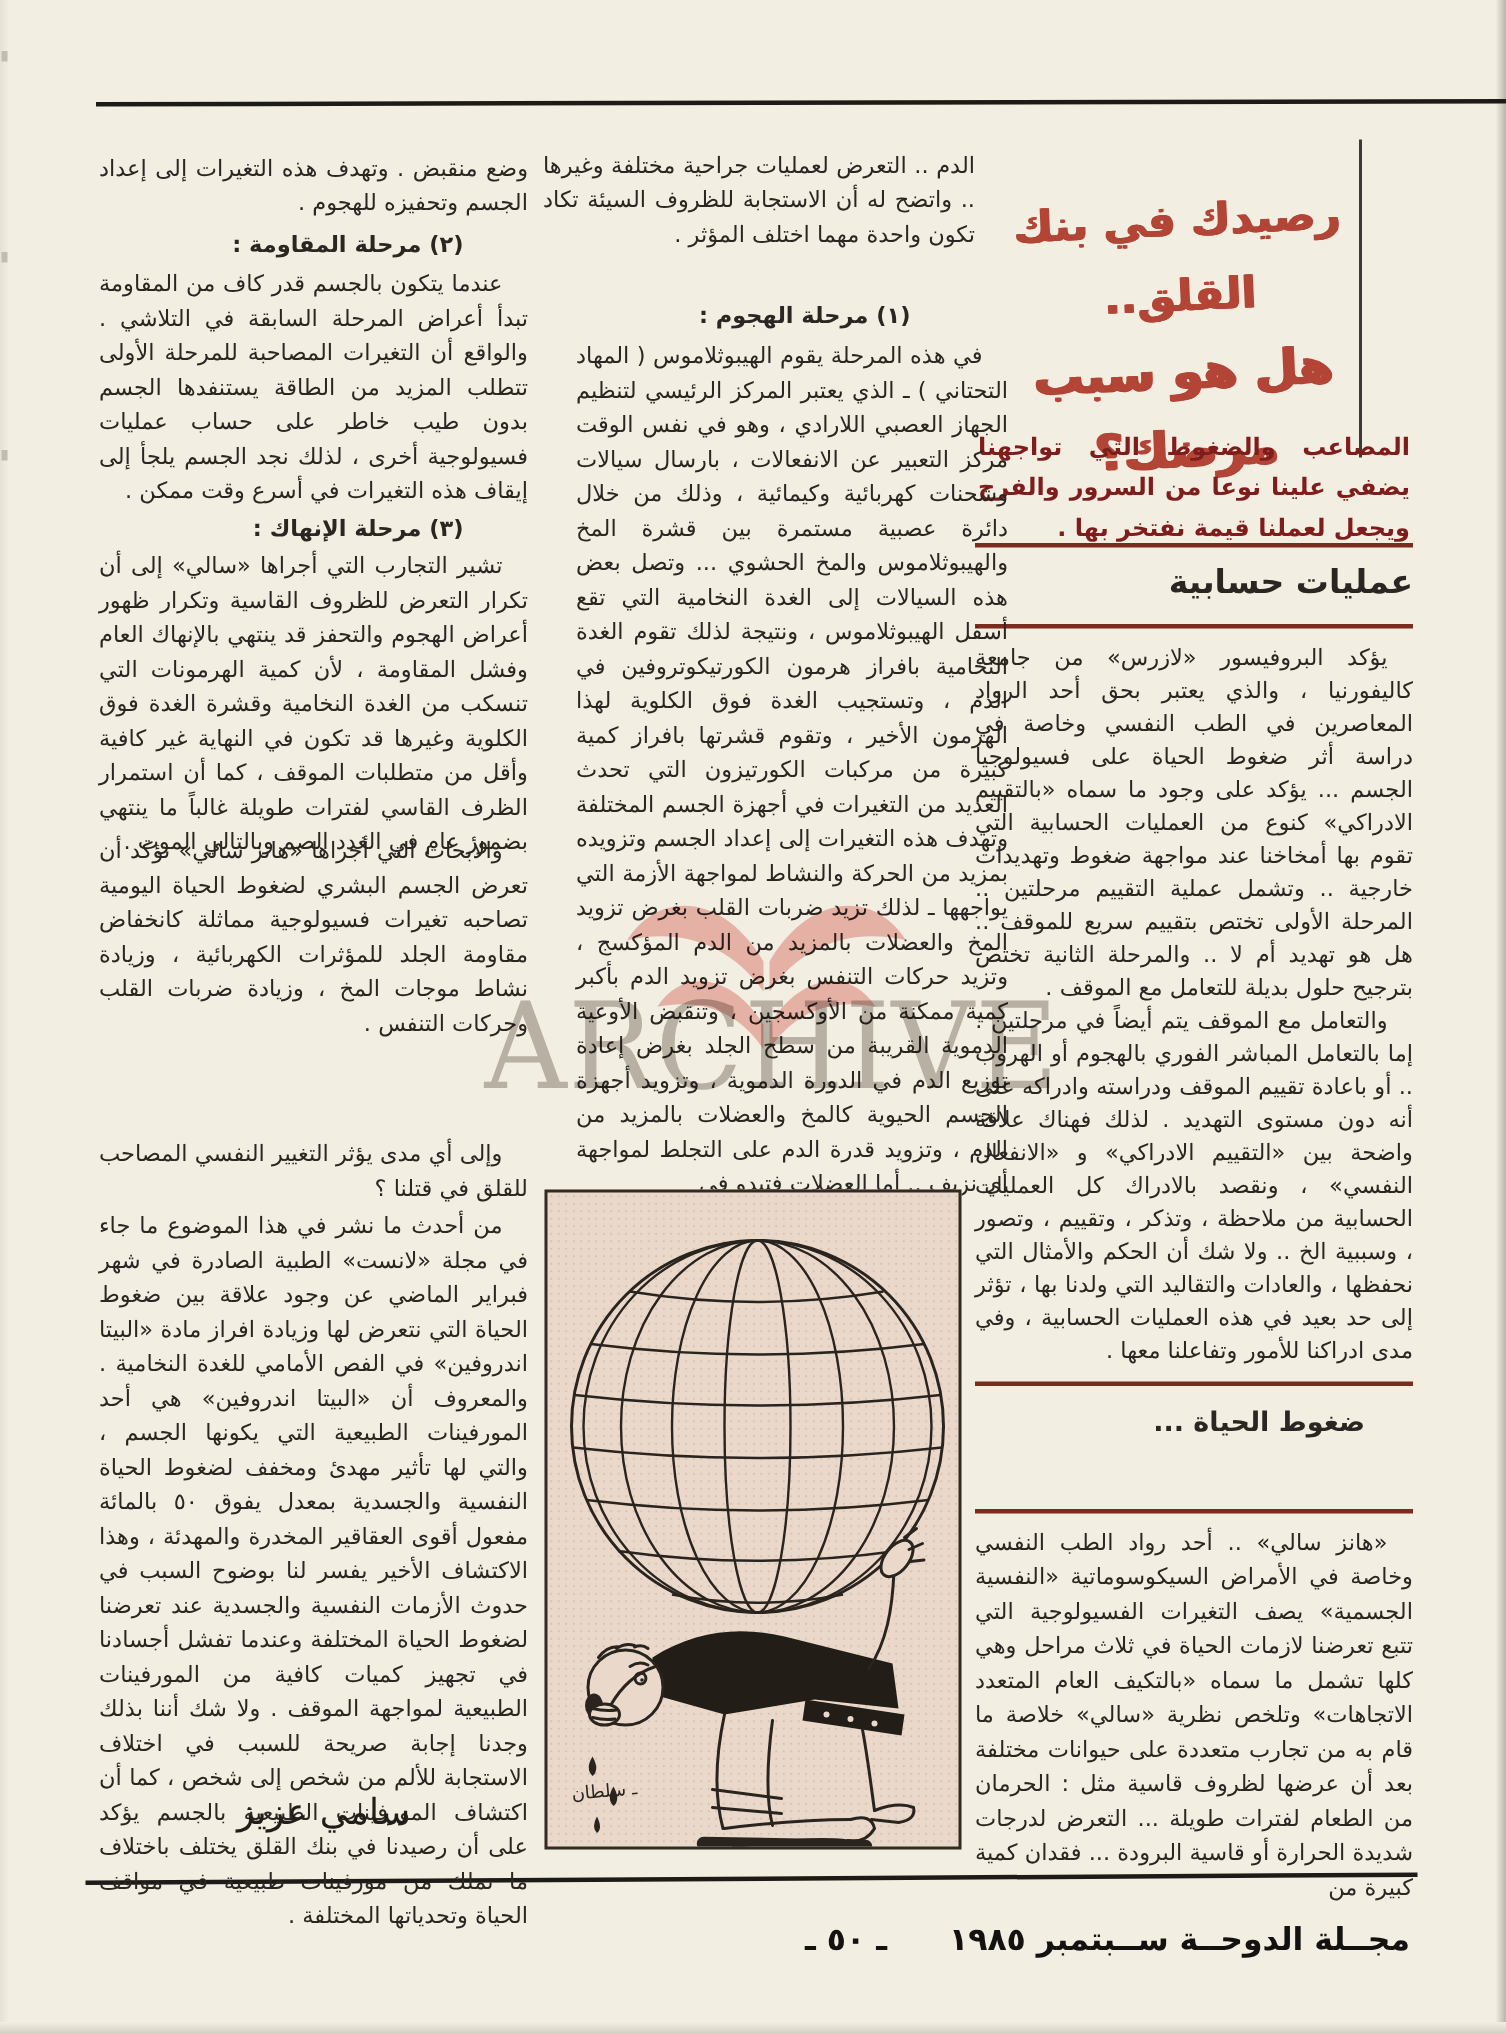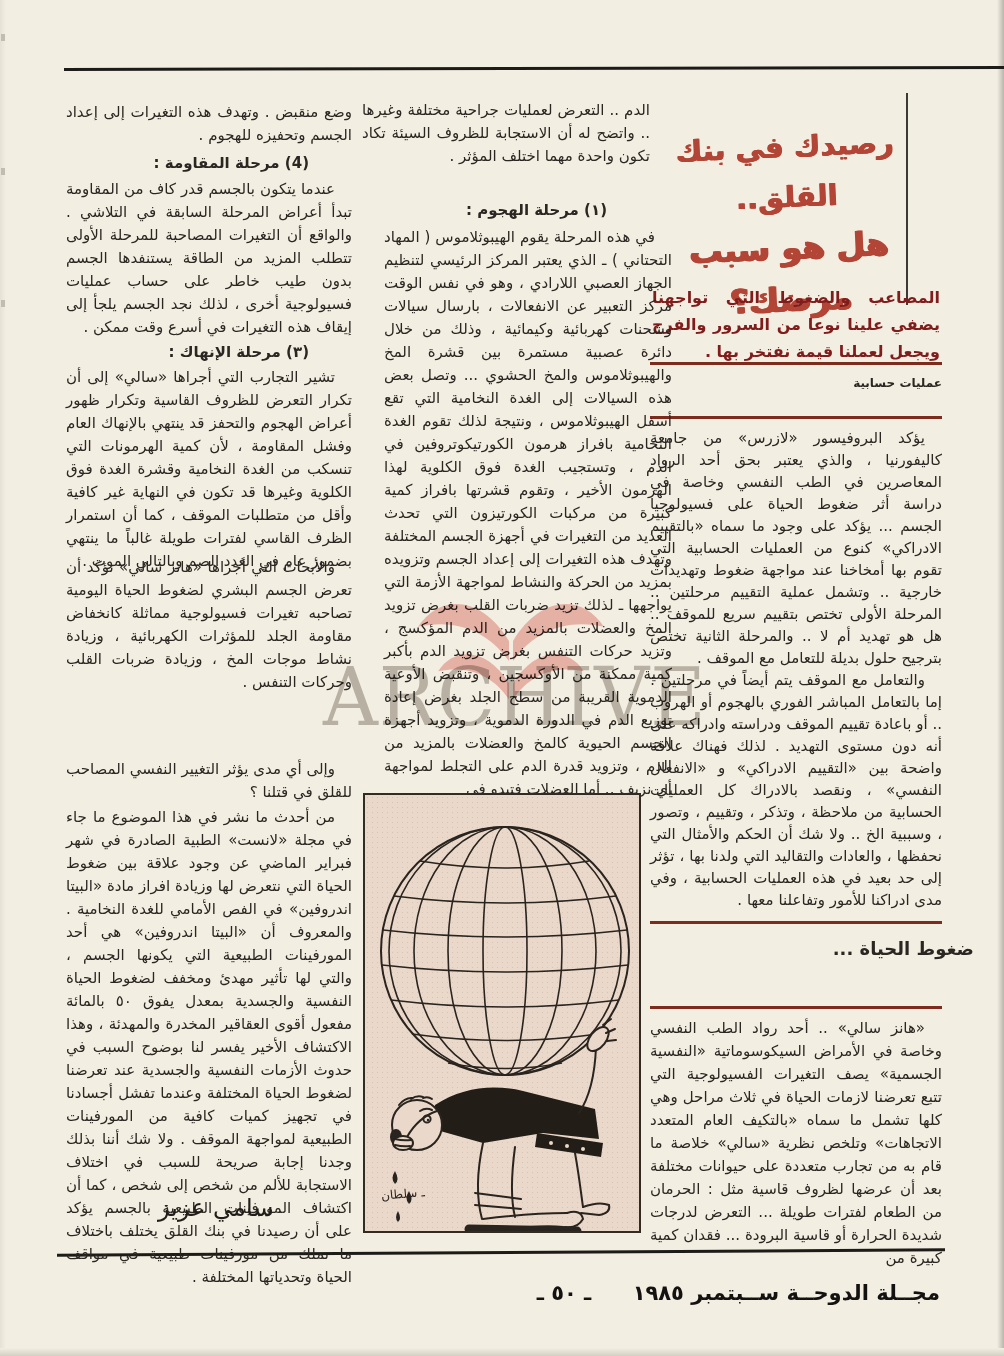--- a/index.html
+++ b/index.html
@@ -39,21 +39,21 @@
   
   .seg{
     position:absolute;direction:rtl;color:#2b2622;
     font-size:15px;line-height:23px;text-align:justify;
   }
   .seg p{margin:0;text-indent:17px;}
   .seg p.noindent{text-indent:0;}
   .subhead{font-weight:600;text-indent:0;padding-right:26px;}
   .sechead{
     position:absolute;direction:rtl;color:#2b2622;
-    font-size:12px;font-weight:600;padding-right:14px;
+    font-size:22px;font-weight:600;padding-right:14px;
   }
   .sechead2{
     position:absolute;direction:rtl;color:#2b2622;
     font-size:18px;font-weight:600;padding-right:10px;line-height:35px;
   }
   .author{
     position:absolute;direction:rtl;color:#211d19;
     font-size:24px;font-weight:normal;text-align:left;
   }
   .intro{
@@ -126,21 +126,21 @@
   <div class="rule-maroon" style="left:650px;top:362px;width:292px"></div>
   <div class="sechead" style="left:650px;top:376px;width:292px">عمليات حسابية</div>
   <div class="rule-maroon" style="left:650px;top:416px;width:292px"></div>
 
   <div class="seg" style="left:650px;top:427px;width:292px;line-height:22px">
     <p>يؤكد البروفيسور «لازرس» من جامعة كاليفورنيا ، والذي يعتبر بحق أحد الرواد المعاصرين في الطب النفسي وخاصة في دراسة أثر ضغوط الحياة على فسيولوجيا الجسم ... يؤكد على وجود ما سماه «بالتقييم الادراكي» كنوع من العمليات الحسابية التي تقوم بها أمخاخنا عند مواجهة ضغوط وتهديدات خارجية .. وتشمل عملية التقييم مرحلتين .. المرحلة الأولى تختص بتقييم سريع للموقف .. هل هو تهديد أم لا .. والمرحلة الثانية تختص بترجيح حلول بديلة للتعامل مع الموقف .</p>
     <p>والتعامل مع الموقف يتم أيضاً في مرحلتين : إما بالتعامل المباشر الفوري بالهجوم أو الهروب .. أو باعادة تقييم الموقف ودراسته وادراكه على أنه دون مستوى التهديد . لذلك فهناك علاقة واضحة بين «التقييم الادراكي» و «الانفعال النفسي» ، ونقصد بالادراك كل العمليات الحسابية من ملاحظة ، وتذكر ، وتقييم ، وتصور ، وسببية الخ .. ولا شك أن الحكم والأمثال التي نحفظها ، والعادات والتقاليد التي ولدنا بها ، تؤثر إلى حد بعيد في هذه العمليات الحسابية ، وفي مدى ادراكنا للأمور وتفاعلنا معها .</p>
   </div>
 
   <div class="rule-maroon" style="left:650px;top:921px;width:292px"></div>
-  <div class="sechead2" style="left:682px;top:931px;width:292px">
+  <div class="sechead2" style="left:618px;top:931px;width:292px">
     <div>ضغوط الحياة ...</div>
   </div>
   <div class="rule-maroon" style="left:650px;top:1006px;width:292px"></div>
 
   <div class="seg" style="left:650px;top:1017px;width:292px">
     <p>«هانز سالي» .. أحد رواد الطب النفسي وخاصة في الأمراض السيكوسوماتية «النفسية الجسمية» يصف التغيرات الفسيولوجية التي تتبع تعرضنا لازمات الحياة في ثلاث مراحل وهي كلها تشمل ما سماه «بالتكيف العام المتعدد الاتجاهات» وتلخص نظرية «سالي» خلاصة ما قام به من تجارب متعددة على حيوانات مختلفة بعد أن عرضها لظروف قاسية مثل : الحرمان من الطعام لفترات طويلة ... التعرض لدرجات شديدة الحرارة أو قاسية البرودة ... فقدان كمية كبيرة من</p>
   </div>
 
   <div class="seg" style="left:362px;top:99px;width:288px">
     <p class="noindent">الدم .. التعرض لعمليات جراحية مختلفة وغيرها .. واتضح له أن الاستجابة للظروف السيئة تكاد تكون واحدة مهما اختلف المؤثر .</p>
@@ -149,21 +149,21 @@
     <p class="subhead">(١) مرحلة الهجوم :</p>
   </div>
   <div class="seg" style="left:384px;top:226px;width:288px">
     <p>في هذه المرحلة يقوم الهيبوثلاموس ( المهاد التحتاني ) ـ الذي يعتبر المركز الرئيسي لتنظيم الجهاز العصبي اللارادي ، وهو في نفس الوقت مركز التعبير عن الانفعالات ، بارسال سيالات وشحنات كهربائية وكيمائية ، وذلك من خلال دائرة عصبية مستمرة بين قشرة المخ والهيبوثلاموس والمخ الحشوي ... وتصل بعض هذه السيالات إلى الغدة النخامية التي تقع أسفل الهيبوثلاموس ، ونتيجة لذلك تقوم الغدة النخامية بافراز هرمون الكورتيكوتروفين في الدم ، وتستجيب الغدة فوق الكلوية لهذا الهرمون الأخير ، وتقوم قشرتها بافراز كمية كبيرة من مركبات الكورتيزون التي تحدث العديد من التغيرات في أجهزة الجسم المختلفة وتهدف هذه التغيرات إلى إعداد الجسم وتزويده بمزيد من الحركة والنشاط لمواجهة الأزمة التي يواجهها ـ لذلك تزيد ضربات القلب بغرض تزويد المخ والعضلات بالمزيد من الدم المؤكسج ، وتزيد حركات التنفس بغرض تزويد الدم بأكبر كمية ممكنة من الأوكسجين ، وتنقبض الأوعية الدموية القريبة من سطح الجلد بغرض إعادة توزيع الدم في الدورة الدموية ، وتزويد أجهزة الجسم الحيوية كالمخ والعضلات بالمزيد من الدم ، وتزويد قدرة الدم على التجلط لمواجهة أي نزيف .. أما العضلات فتبدو في</p>
   </div>
 
   <div class="seg" style="left:66px;top:101px;width:286px">
     <p class="noindent">وضع منقبض . وتهدف هذه التغيرات إلى إعداد الجسم وتحفيزه للهجوم .</p>
   </div>
   <div class="seg" style="left:66px;top:152px;width:286px">
-    <p class="subhead">(4) مرحلة المقاومة :</p>
+    <p class="subhead">(٢) مرحلة المقاومة :</p>
   </div>
   <div class="seg" style="left:66px;top:178px;width:286px">
     <p>عندما يتكون بالجسم قدر كاف من المقاومة تبدأ أعراض المرحلة السابقة في التلاشي . والواقع أن التغيرات المصاحبة للمرحلة الأولى تتطلب المزيد من الطاقة يستنفدها الجسم بدون طيب خاطر على حساب عمليات فسيولوجية أخرى ، لذلك نجد الجسم يلجأ إلى إيقاف هذه التغيرات في أسرع وقت ممكن .</p>
   </div>
   <div class="seg" style="left:66px;top:341px;width:286px">
     <p class="subhead">(٣) مرحلة الإنهاك :</p>
   </div>
   <div class="seg" style="left:66px;top:366px;width:286px">
     <p>تشير التجارب التي أجراها «سالي» إلى أن تكرار التعرض للظروف القاسية وتكرار ظهور أعراض الهجوم والتحفز قد ينتهي بالإنهاك العام وفشل المقاومة ، لأن كمية الهرمونات التي تنسكب من الغدة النخامية وقشرة الغدة فوق الكلوية وغيرها قد تكون في النهاية غير كافية وأقل من متطلبات الموقف ، كما أن استمرار الظرف القاسي لفترات طويلة غالباً ما ينتهي بضمور عام في الغدد الصم وبالتالي الموت .</p>
   </div>

